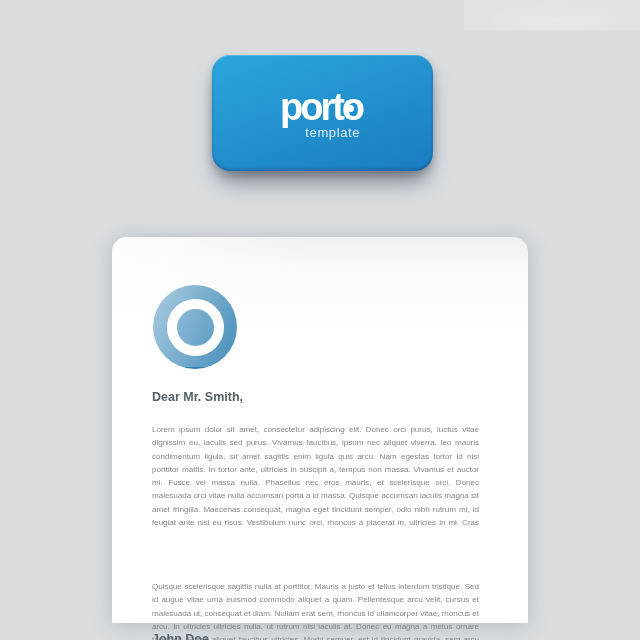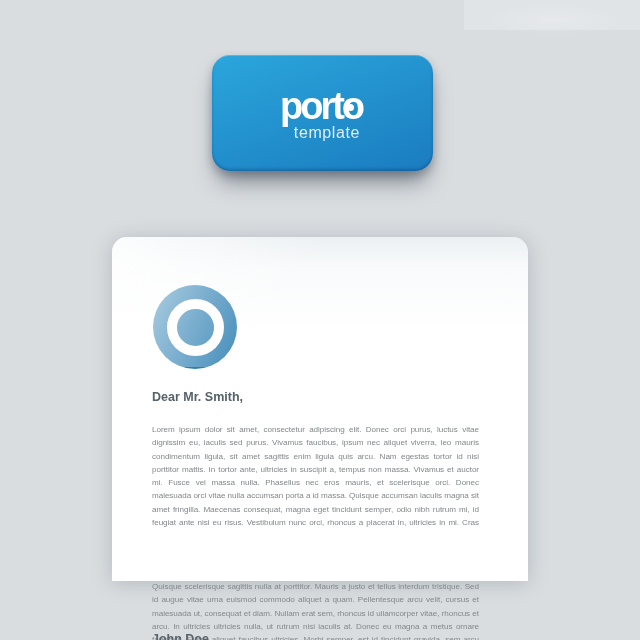--- a/index.html
+++ b/index.html
@@ -60,30 +60,30 @@
     position: absolute;
     right: 11px; top: 15px;
     width: 7px; height: 7px;
     border-radius: 50%;
     background: #ffffff;
   }
   .logo-tagline {
     margin-top: 1px;
     margin-right: 5px;
     color: rgba(255,255,255,0.85);
-    font-size: 16px;
+    font-size: 13px;
     font-weight: 400;
     letter-spacing: 0.6px;
   }
 
   
   .letterhead {
     position: absolute;
     left: 112px; top: 237px;
-    width: 416px; height: 344px;
+    width: 416px; height: 386px;
     border-radius: 15px 15px 0 0;
     background: linear-gradient(180deg, #ecf0f2 0%, #f8fafb 30px, #ffffff 95px);
     box-shadow: 0 2px 20px rgba(85,95,105,0.28);
   }
   .letterhead::after { 
     content: "";
     position: absolute;
     left: 0; top: 0; width: 100%; height: 130px;
     border-radius: 15px 15px 0 0;
     background: linear-gradient(115deg, rgba(255,255,255,0.85) 0%, rgba(255,255,255,0) 45%);

